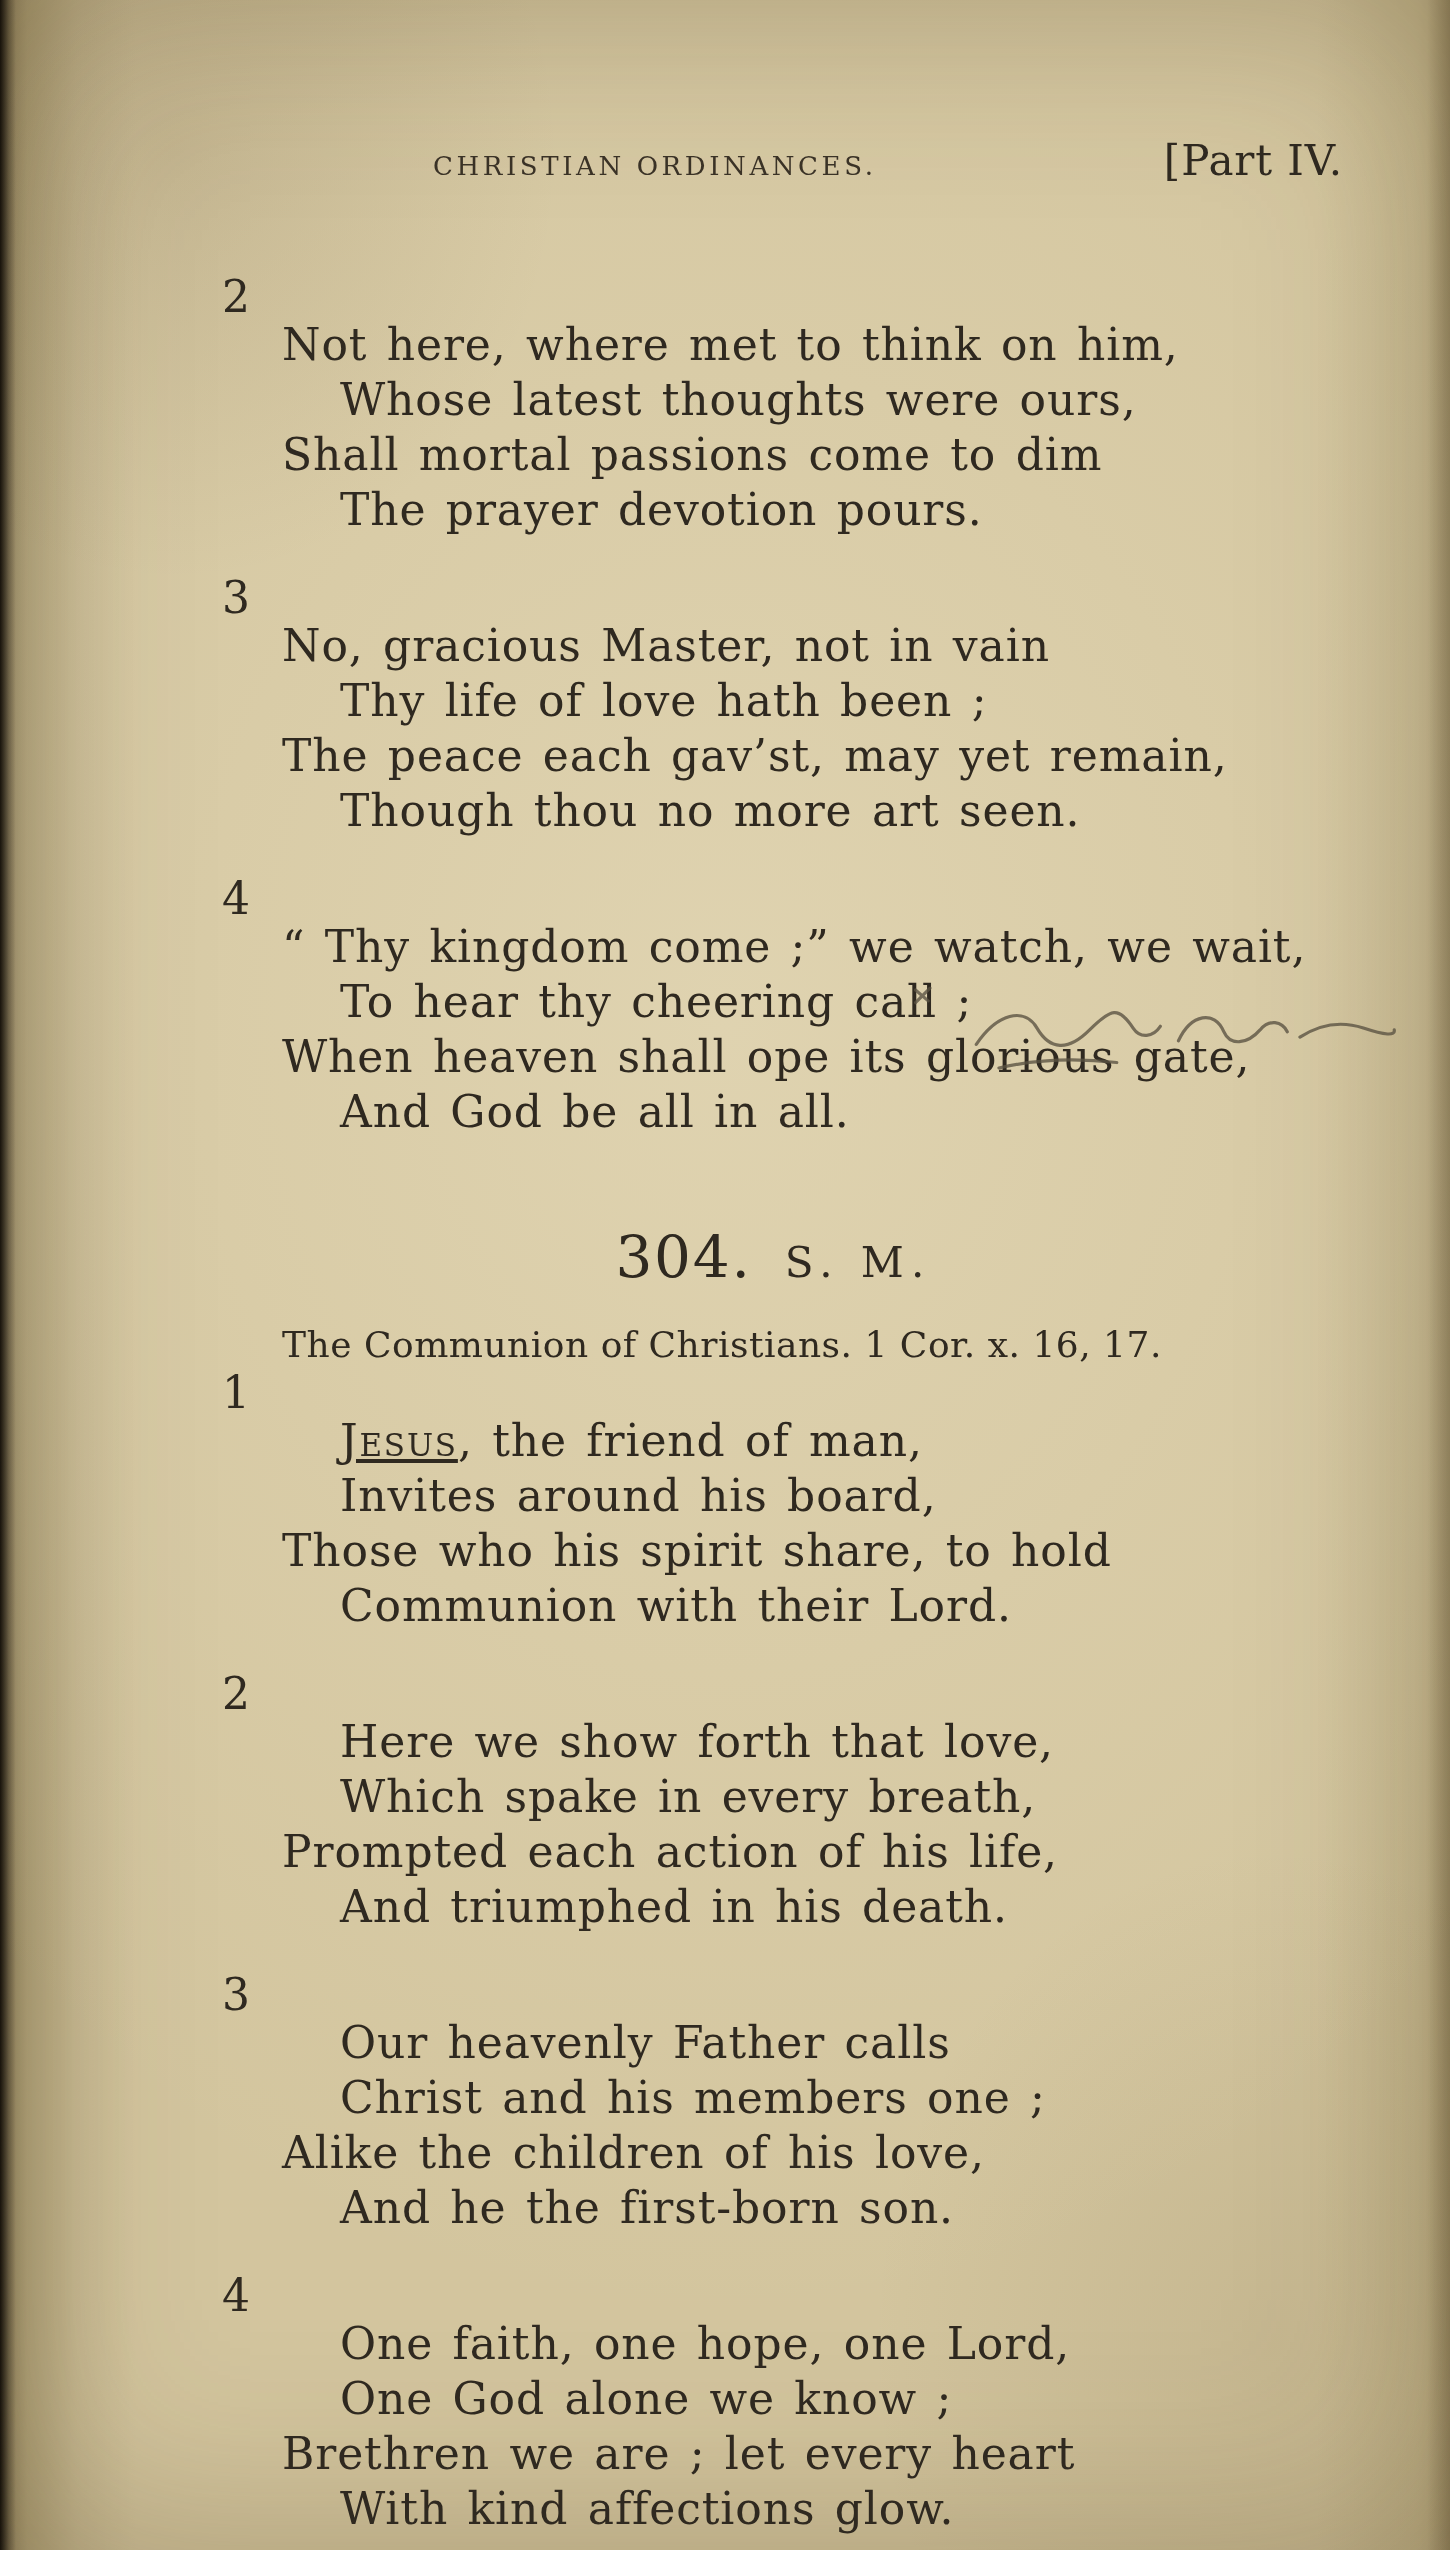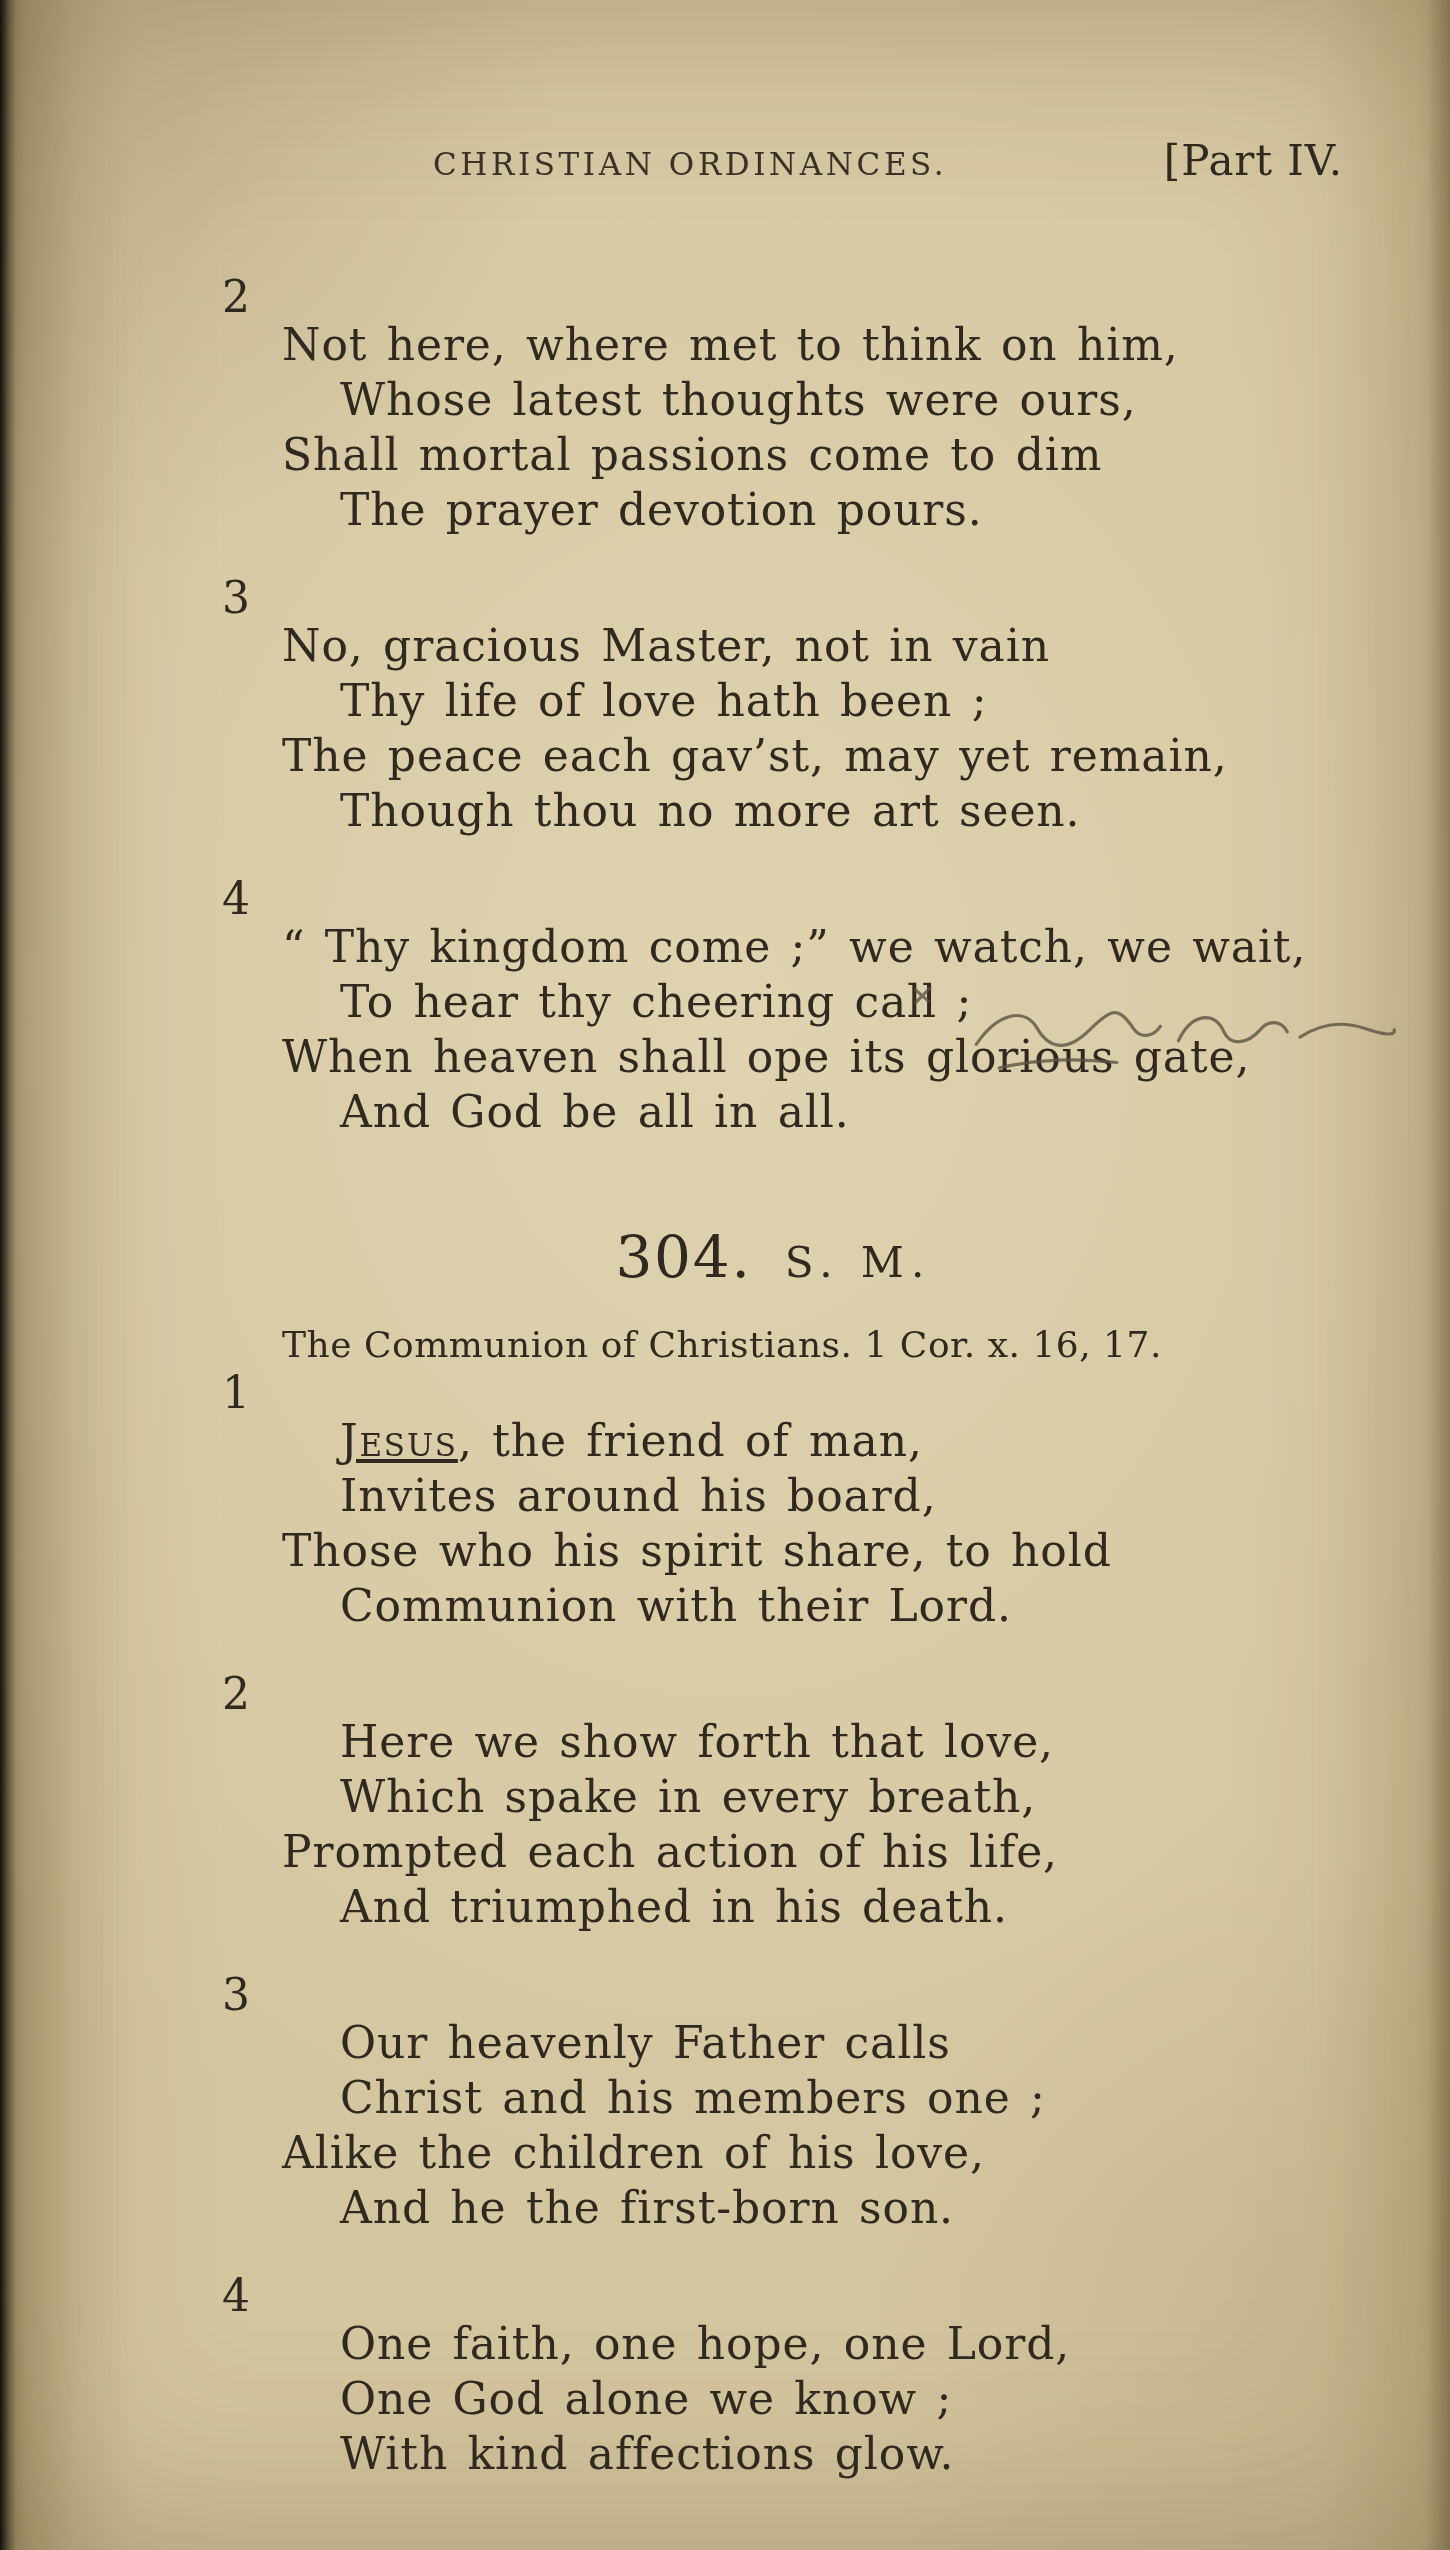--- a/index.html
+++ b/index.html
@@ -22,21 +22,21 @@
     z-index:3;
   }
   .page::after{
     content:"";position:absolute;right:0;top:0;bottom:0;width:23.6px;
     background:linear-gradient(270deg,rgba(60,45,18,0.28),rgba(60,45,18,0));
     z-index:3;
   }
   .content{position:absolute;left:204px;top:136px;width:1139px;}
 
   .header{display:flex;align-items:baseline;margin-bottom:84px;}
-  .running-title{font-size:31px;letter-spacing:3.6px;color:#3a3226;margin-left:229px;}
+  .running-title{font-size:26px;letter-spacing:3.6px;color:#3a3226;margin-left:229px;}
   .part-label{margin-left:auto;font-size:42px;letter-spacing:0.9px;}
 
   .verse{display:flex;margin-bottom:33px;}
   .vnum{width:78px;padding-left:18px;box-sizing:border-box;font-size:44px;line-height:55px;flex:none;}
   .vlines{flex:1;margin-top:48px;}
   .line{font-size:44px;line-height:55px;letter-spacing:0.9px;word-spacing:4.5px;white-space:nowrap;}
   .indent{padding-left:58px;}
   .smallcaps{font-variant:small-caps;letter-spacing:1.8px;text-decoration:underline;}
 
   .hymn-heading{margin-top:84px;margin-bottom:33px;text-align:center;}
@@ -128,20 +128,21 @@
           <div class="line">Alike the children of his love,</div>
           <div class="line indent">And he the first-born son.</div>
         </div>
       </div>
 
       <div class="verse">
         <div class="vnum">4</div>
         <div class="vlines">
           <div class="line indent">One faith, one hope, one Lord,</div>
           <div class="line indent">One God alone we know ;</div>
+          <div class="line">Brethren we are ; let every heart</div>
           <div class="line indent">With kind affections glow.</div>
         </div>
       </div>
 
     </div>
   </div>
 
   <svg class="scribble" width="508" height="136" viewBox="0 0 560 150">
     <g fill="none" stroke="#5a5242" stroke-width="3.5" stroke-linecap="round">
       <path d="M28 32 l14 12 M44 30 l-16 16"></path>

